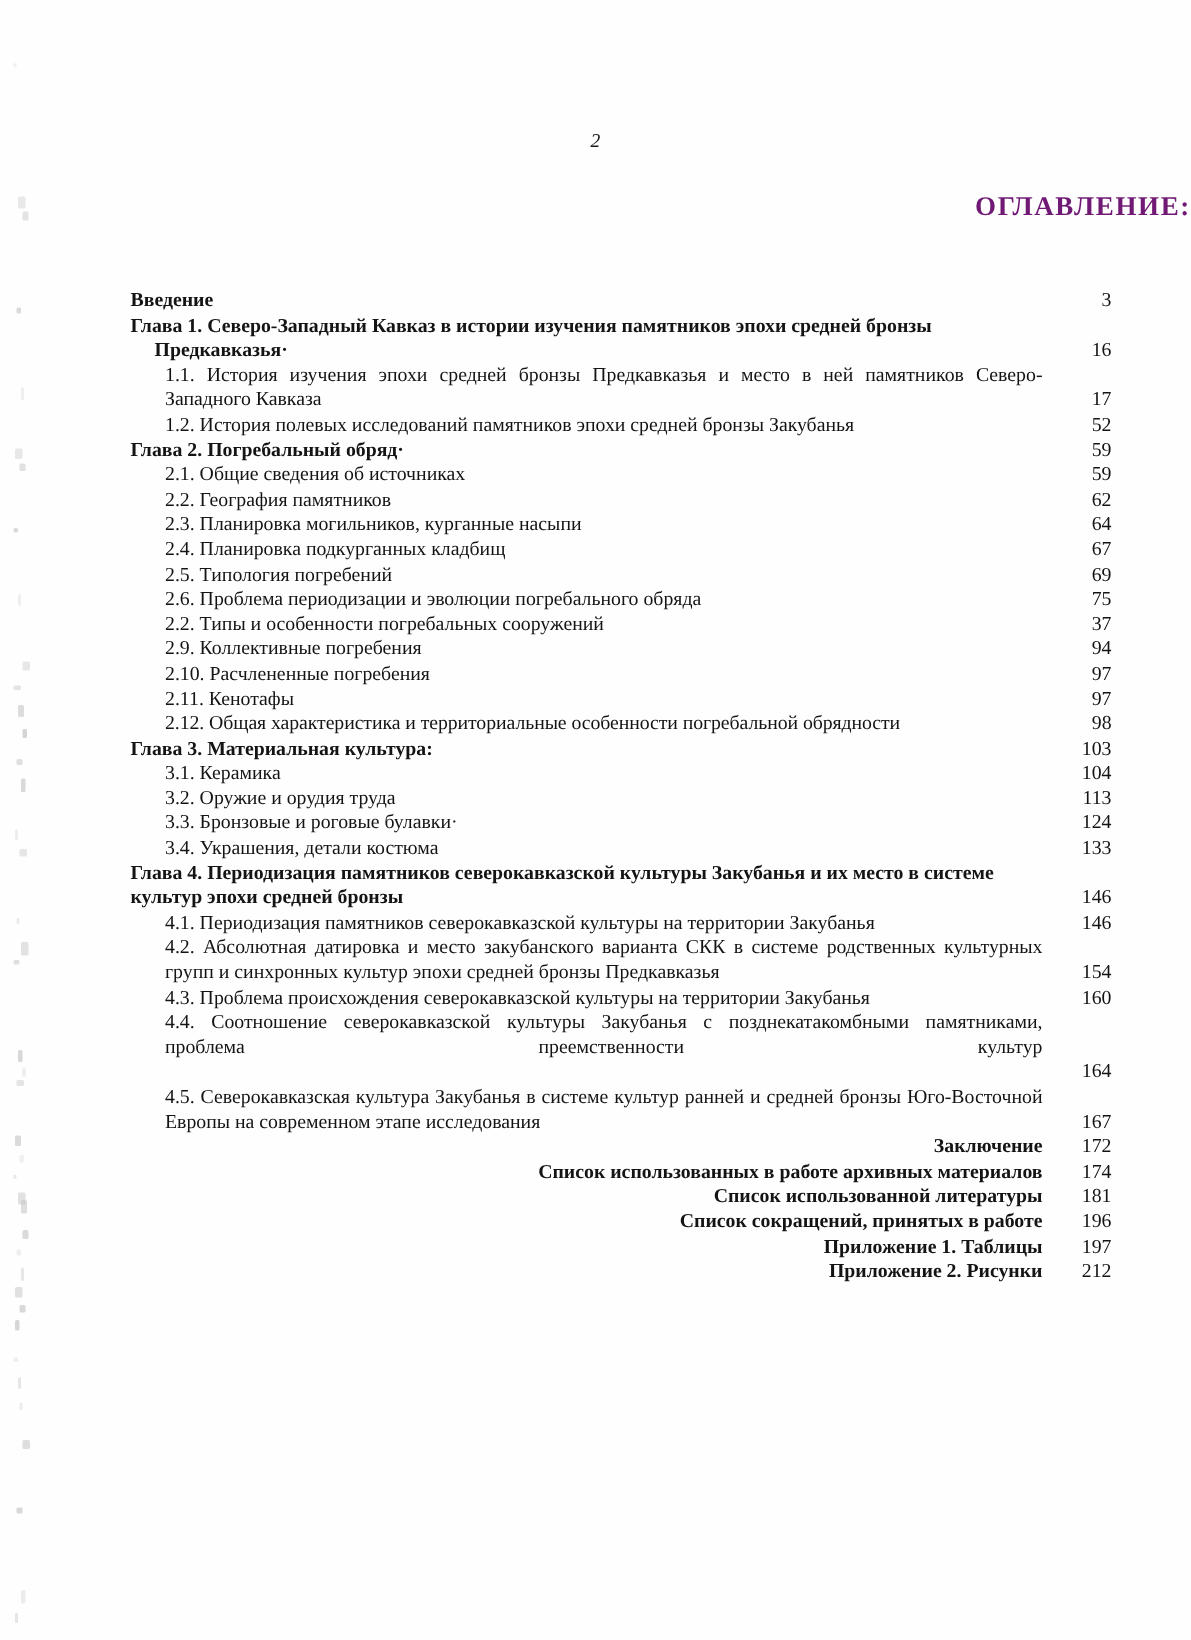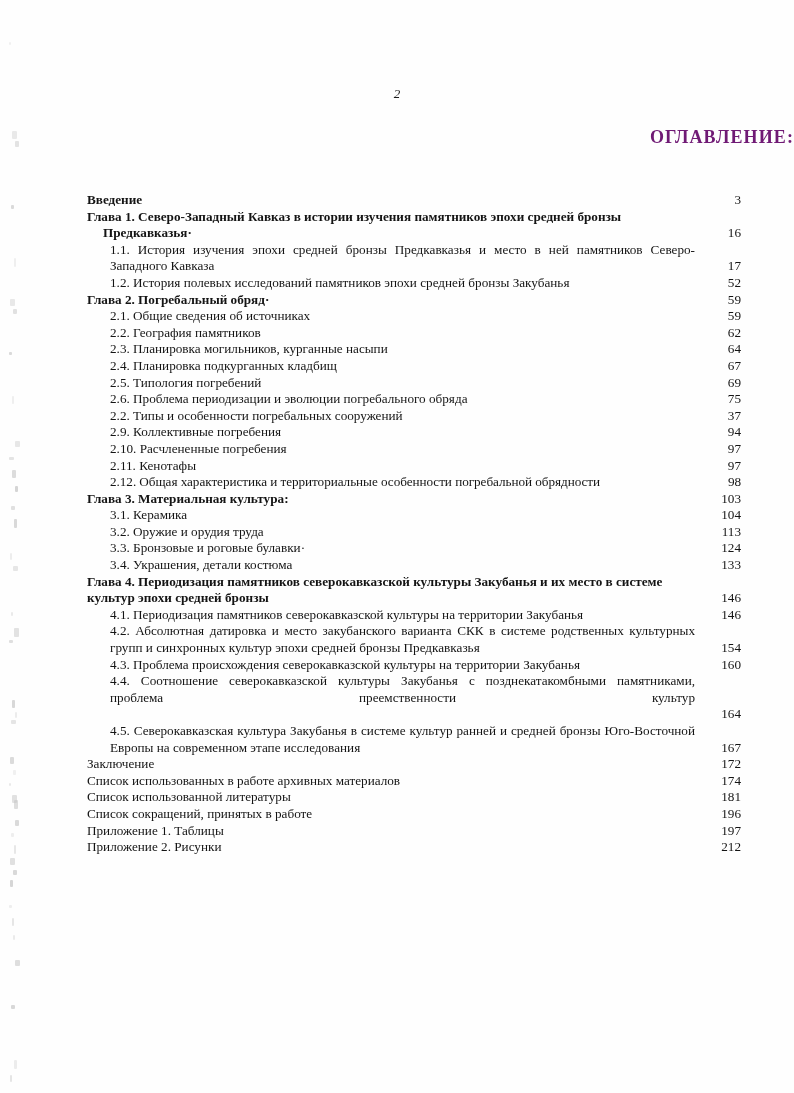--- a/index.html
+++ b/index.html
@@ -115,22 +115,23 @@
   .lvl-section.justify-all > .entry-text {
     text-align: justify;
     text-justify: inter-word;
   }
   .lvl-section.justify-all > .entry-text::after {
     content: "";
     display: inline-block;
     width: 100%;
   }
   .lvl-back > .entry-text {
-    font-weight: normal;
+    font-weight: bold;
     padding-left: 0;
+    text-align: right;
   }
 
   .tight { letter-spacing: -0.05px; }
 </style>
 </head>
 <body>
 
 <div class="page">
 
   <div class="gutter-artifacts">

